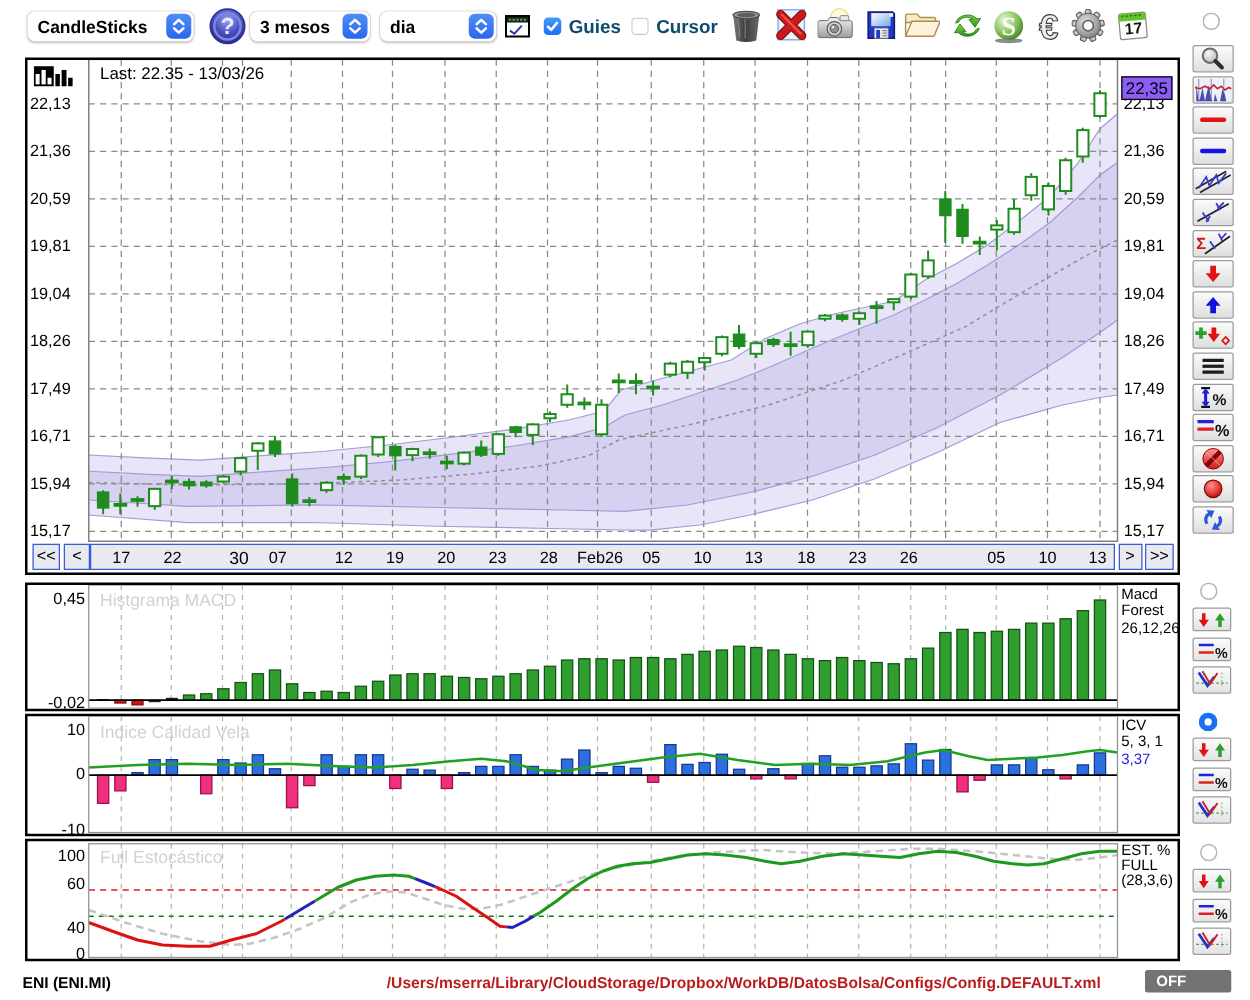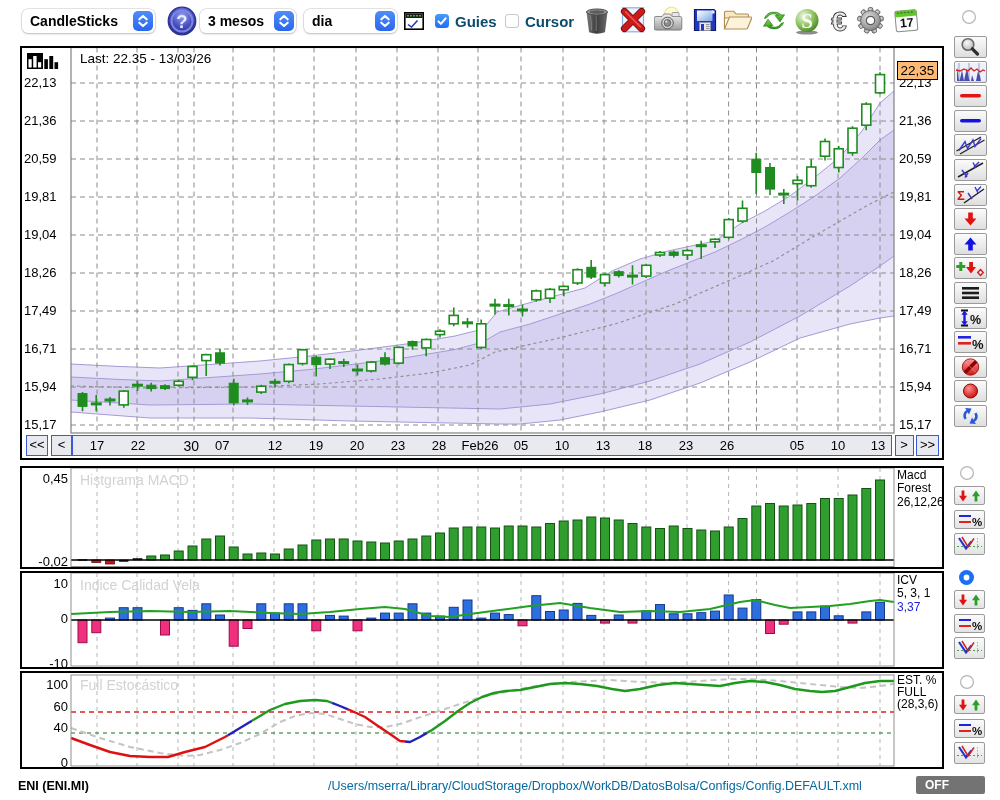--- a/index.html
+++ b/index.html
@@ -265,21 +265,21 @@
       <div class="yl" style="top:217px">18,26</div>
       <div class="yr" style="top:217px">18,26</div>
       <div class="yl" style="top:255px">17,49</div>
       <div class="yr" style="top:255px">17,49</div>
       <div class="yl" style="top:293px">16,71</div>
       <div class="yr" style="top:293px">16,71</div>
       <div class="yl" style="top:331px">15,94</div>
       <div class="yr" style="top:331px">15,94</div>
       <div class="yl" style="top:369px">15,17</div>
       <div class="yr" style="top:369px">15,17</div>
-    <div class="abs" style="left:875px;top:13px;width:41px;height:19px;background:#fdba74;border:1px solid #000;font-size:13.5px;text-align:center;line-height:17px">22,35</div>
+    <div class="abs" style="left:875px;top:13px;width:41px;height:19px;background:#8b5cf6;border:1px solid #000;font-size:13.5px;text-align:center;line-height:17px">22,35</div>
 
     <div class="navbtn" style="left:4px;top:387px;width:22px">&lt;&lt;</div>
     <div class="navbtn" style="left:29px;top:387px;width:21px">&lt;</div>
     <div class="navbtn" style="left:49.5px;top:387px;width:820px"></div>
       <div class="abs" style="left:55px;top:390px;width:40px;text-align:center;font-size:13px">17</div>
       <div class="abs" style="left:96px;top:390px;width:40px;text-align:center;font-size:13px">22</div>
       <div class="abs" style="left:137px;top:390px;width:40px;text-align:right;font-size:14px">30</div>
       <div class="abs" style="left:193px;top:390px;width:40px;font-size:13px">07</div>
       <div class="abs" style="left:233px;top:390px;width:40px;text-align:center;font-size:13px">12</div>
       <div class="abs" style="left:274px;top:390px;width:40px;text-align:center;font-size:13px">19</div>
@@ -469,29 +469,29 @@
       <path d="M252.0,720.8 L255.0,719.0 L270.0,710.0 L285.0,704.0 L300.0,701.0 L315.0,700.0 L327.0,701.0 L332.0,702.9" fill="none" stroke="#1d9a1d" stroke-width="2.4" stroke-linejoin="round"></path>
       <path d="M332.0,702.9 L340.0,706.0 L348.0,709.3" fill="none" stroke="#2222bb" stroke-width="2.4" stroke-linejoin="round"></path>
       <path d="M348.0,709.3 L352.0,711.0 L365.0,717.0 L378.0,726.0 L390.0,734.0 L400.0,741.0 L405.0,741.5" fill="none" stroke="#dd1111" stroke-width="2.4" stroke-linejoin="round"></path>
       <path d="M405.0,741.5 L410.0,742.0 L420.0,737.0 L427.0,732.9" fill="none" stroke="#2222bb" stroke-width="2.4" stroke-linejoin="round"></path>
       <path d="M427.0,732.9 L432.0,730.0 L445.0,721.0 L458.0,711.0 L470.0,703.0 L482.0,697.0 L494.0,693.0 L506.0,691.0 L520.0,690.0 L535.0,687.0 L550.0,684.0 L565.0,683.0 L580.0,684.0 L597.0,686.0 L612.0,689.0 L625.0,691.0 L640.0,689.0 L658.0,685.0 L675.0,683.0 L690.0,684.0 L705.0,685.0 L720.0,686.0 L735.0,683.0 L750.0,681.0 L765.0,682.0 L780.0,685.0 L795.0,689.0 L810.0,691.0 L822.0,692.0 L835.0,691.0 L850.0,687.0 L865.0,683.0 L880.0,681.0 L894.0,681.0" fill="none" stroke="#1d9a1d" stroke-width="2.4" stroke-linejoin="round"></path>
       <rect x="71" y="675" width="823" height="91" fill="none" stroke="#909090" stroke-width="1"></rect>
     </svg>
   <div class="wm" style="left:58px;top:4px">Full Estocástico</div>
   <div class="plbl" style="left:2px;top:4px;width:44px;text-align:right">100</div>
   <div class="plbl" style="left:2px;top:26px;width:44px;text-align:right">60</div>
-  <div class="plbl" style="left:2px;top:47px;width:44px;text-align:right">40</div>
+  <div class="plbl" style="left:2px;top:61px;width:44px;text-align:right">40</div>
   <div class="plbl" style="left:2px;top:82px;width:44px;text-align:right">0</div>
   <div class="rlbl" style="top:0px">EST. %</div>
   <div class="rlbl" style="top:12px">FULL</div>
   <div class="rlbl" style="top:24px">(28,3,6)</div>
 </div>
 
 <div class="abs" style="left:18px;top:779px;font-size:12.5px;font-weight:700;color:#000">ENI (ENI.MI)</div>
-<div class="abs" style="left:245px;top:779px;width:700px;text-align:center;font-size:12.5px;font-weight:400;color:#0369a1">/Users/mserra/Library/CloudStorage/Dropbox/WorkDB/DatosBolsa/Configs/Config.DEFAULT.xml</div>
+<div class="abs" style="left:245px;top:779px;width:700px;text-align:center;font-size:12.5px;font-weight:700;color:#b91c1c">/Users/mserra/Library/CloudStorage/Dropbox/WorkDB/DatosBolsa/Configs/Config.DEFAULT.xml</div>
 <div class="abs" style="left:916px;top:776px;width:69px;height:18px;background:#737373;border-radius:2px;color:#fff;font-size:12px;font-weight:700;padding-left:9px;line-height:18px">OFF</div>
 
 <div class="tbtn" style="top:36.0px;display:flex;align-items:center;justify-content:center">
     <svg width="31" height="20" viewBox="0 0 31 20">
       <defs>
         <radialGradient id="mg" cx="40%" cy="35%" r="70%">
           <stop offset="0%" stop-color="#f8f8f8"></stop>
           <stop offset="100%" stop-color="#b8b8b8"></stop>
         </radialGradient>
       </defs>

